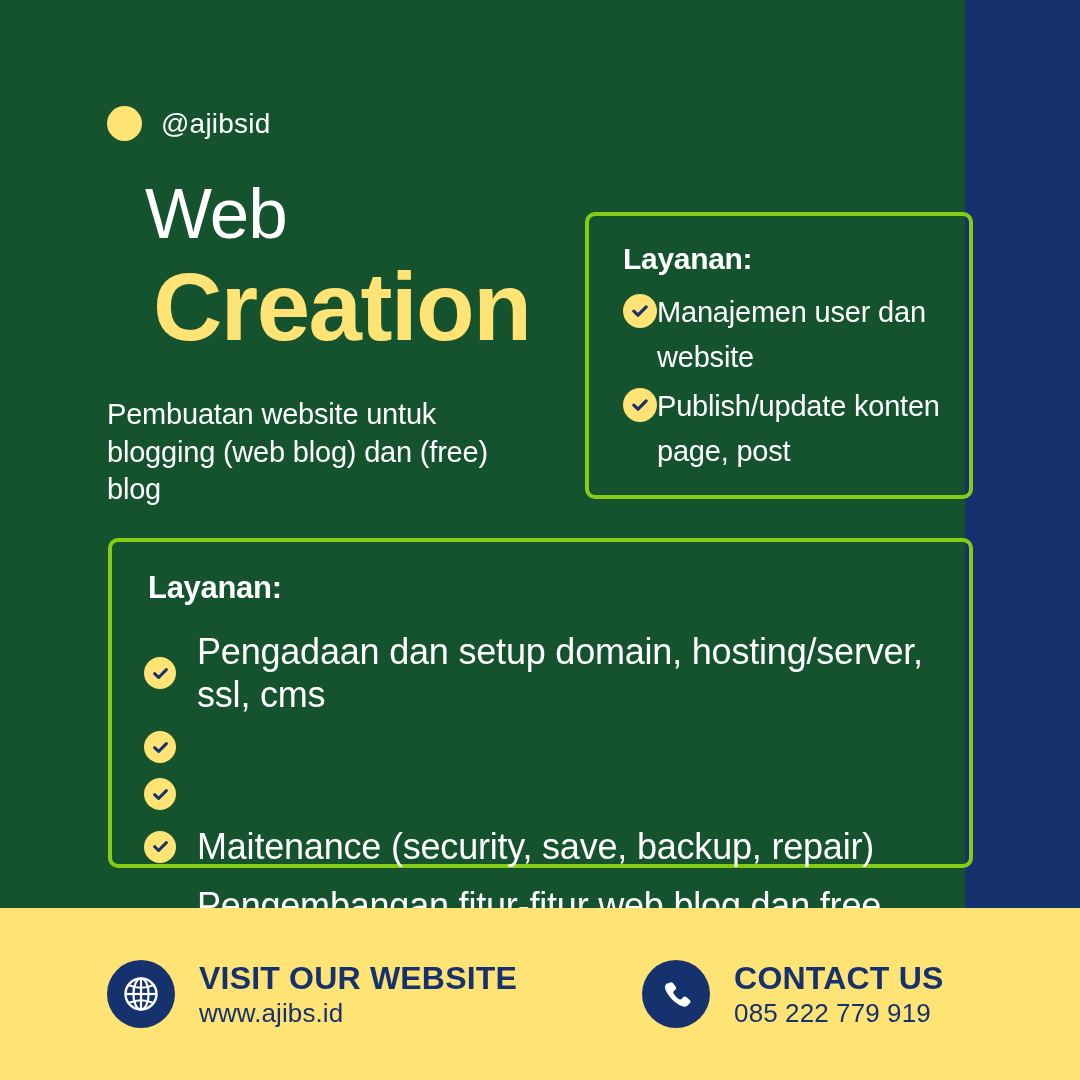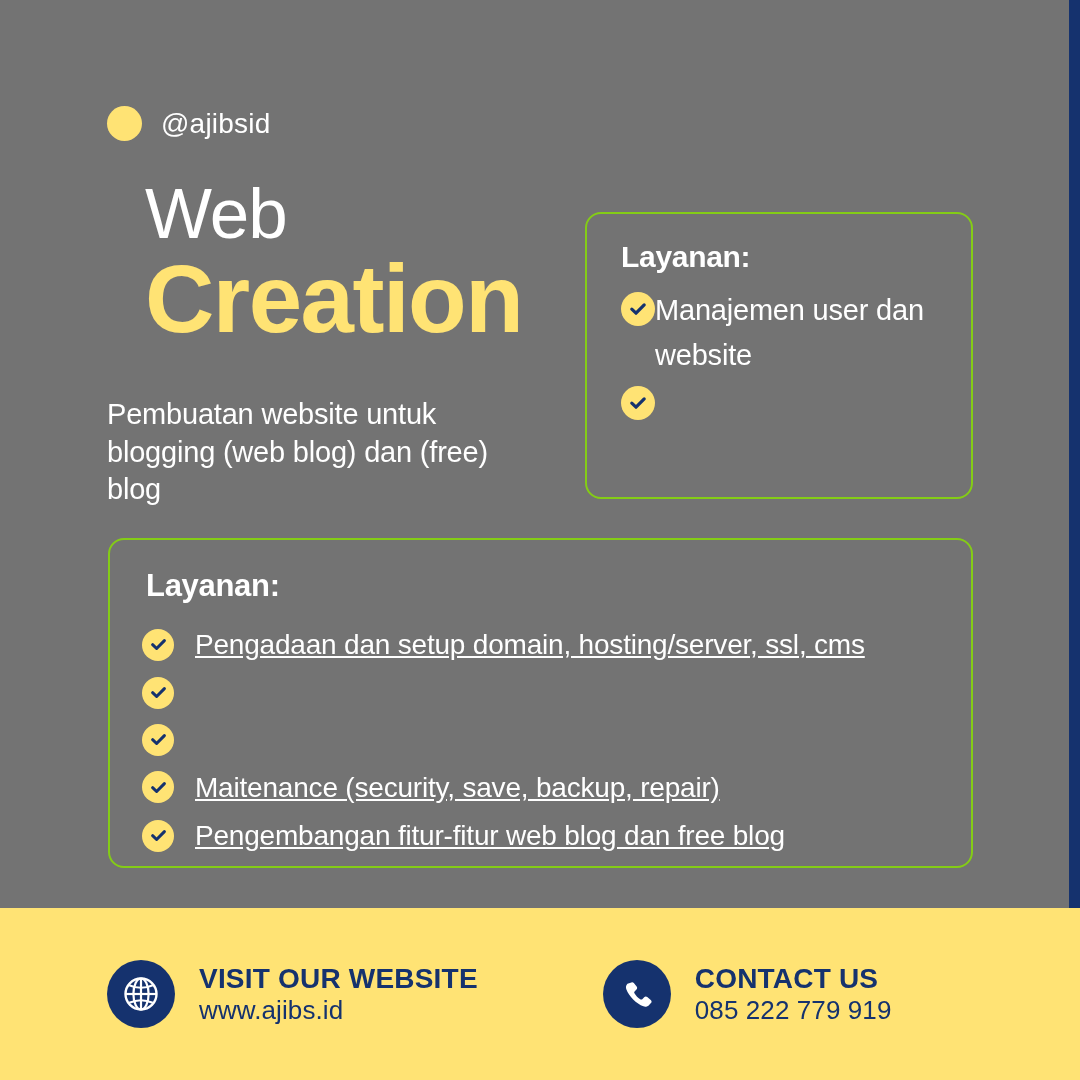--- a/index.html
+++ b/index.html
@@ -8,23 +8,23 @@
   }
   body {
     width: 1080px;
     height: 1080px;
     background: #15326e;
     font-family: "Liberation Sans", sans-serif;
     overflow: hidden;
   }
   .poster {
     position: relative;
-    width: 1069px;
+    width: 965px;
     height: 1080px;
-    background: #737373;
+    background: #14532d;
     box-sizing: border-box;
   }
 
   
   .handle-row {
     position: absolute;
     left: 107px;
     top: 106px;
     display: flex;
     align-items: center;
@@ -59,40 +59,40 @@
     line-height: 1.02;
     letter-spacing: -1px;
     margin: 0;
   }
   .headline .line2 {
     color: #ffe374;
     font-size: 96px;
     font-weight: 700;
     line-height: 1.02;
     letter-spacing: -1.5px;
-    margin: 0;
+    margin: 8px;
   }
 
   .subtitle {
     position: absolute;
     left: 107px;
     top: 396px;
     width: 440px;
     color: #ffffff;
     font-size: 29px;
     font-weight: 400;
     line-height: 1.3;
     letter-spacing: -0.2px;
   }
 
   
   .card {
     position: absolute;
-    border: 2px solid #84cc16;
-    border-radius: 16px;
+    border: 4px solid #84cc16;
+    border-radius: 10px;
     box-sizing: border-box;
   }
   .card-top-right {
     left: 585px;
     top: 212px;
     width: 388px;
     height: 287px;
     padding: 26px 28px 0 34px;
   }
   .card-bottom {
@@ -148,23 +148,22 @@
   }
   .check-icon svg { display: block; }
   .check-label {
     color: #ffffff;
     font-size: 29px;
     font-weight: 400;
     line-height: 1.55;
     letter-spacing: -0.2px;
   }
   .card-bottom .check-label {
-    font-size: 28px;
+    font-size: 36px;
     line-height: 1.2;
-    text-decoration: underline;
   }
 
   
   .footer {
     position: absolute;
     left: 0;
     top: 908px;
     width: 1080px;
     height: 172px;
     background: #ffe374;
@@ -186,21 +185,21 @@
     border-radius: 50%;
     background: #15326e;
     display: flex;
     align-items: center;
     justify-content: center;
   }
   .footer-icon svg { display: block; }
   .footer-text { line-height: 1.18; }
   .footer-title {
     color: #15326e;
-    font-size: 28px;
+    font-size: 32px;
     font-weight: 700;
     letter-spacing: 0.2px;
   }
   .footer-value {
     color: #15326e;
     font-size: 26px;
     font-weight: 400;
     letter-spacing: 0.1px;
     margin-top: 0;
   }
@@ -232,20 +231,21 @@
             </svg>
         </span>
         <span class="check-label">Manajemen user dan website</span>
       </li>
       <li class="check-item">
         <span class="check-icon">
           <svg width="20" height="20" viewBox="0 0 20 20">
               <path d="M3.8 10.2 L8 14.2 L16.2 5.9" fill="none" stroke="#15326e" stroke-width="3.2" stroke-linecap="round" stroke-linejoin="round"></path>
             </svg>
         </span>
+        <span class="check-label">Publish/update konten page, post</span>
       </li>
     </ul>
   </div>
 
   <div class="card card-bottom">
     <div class="card-title">Layanan:</div>
     <ul class="check-list">
       <li class="check-item">
         <span class="check-icon">
           <svg width="19" height="19" viewBox="0 0 20 20">

